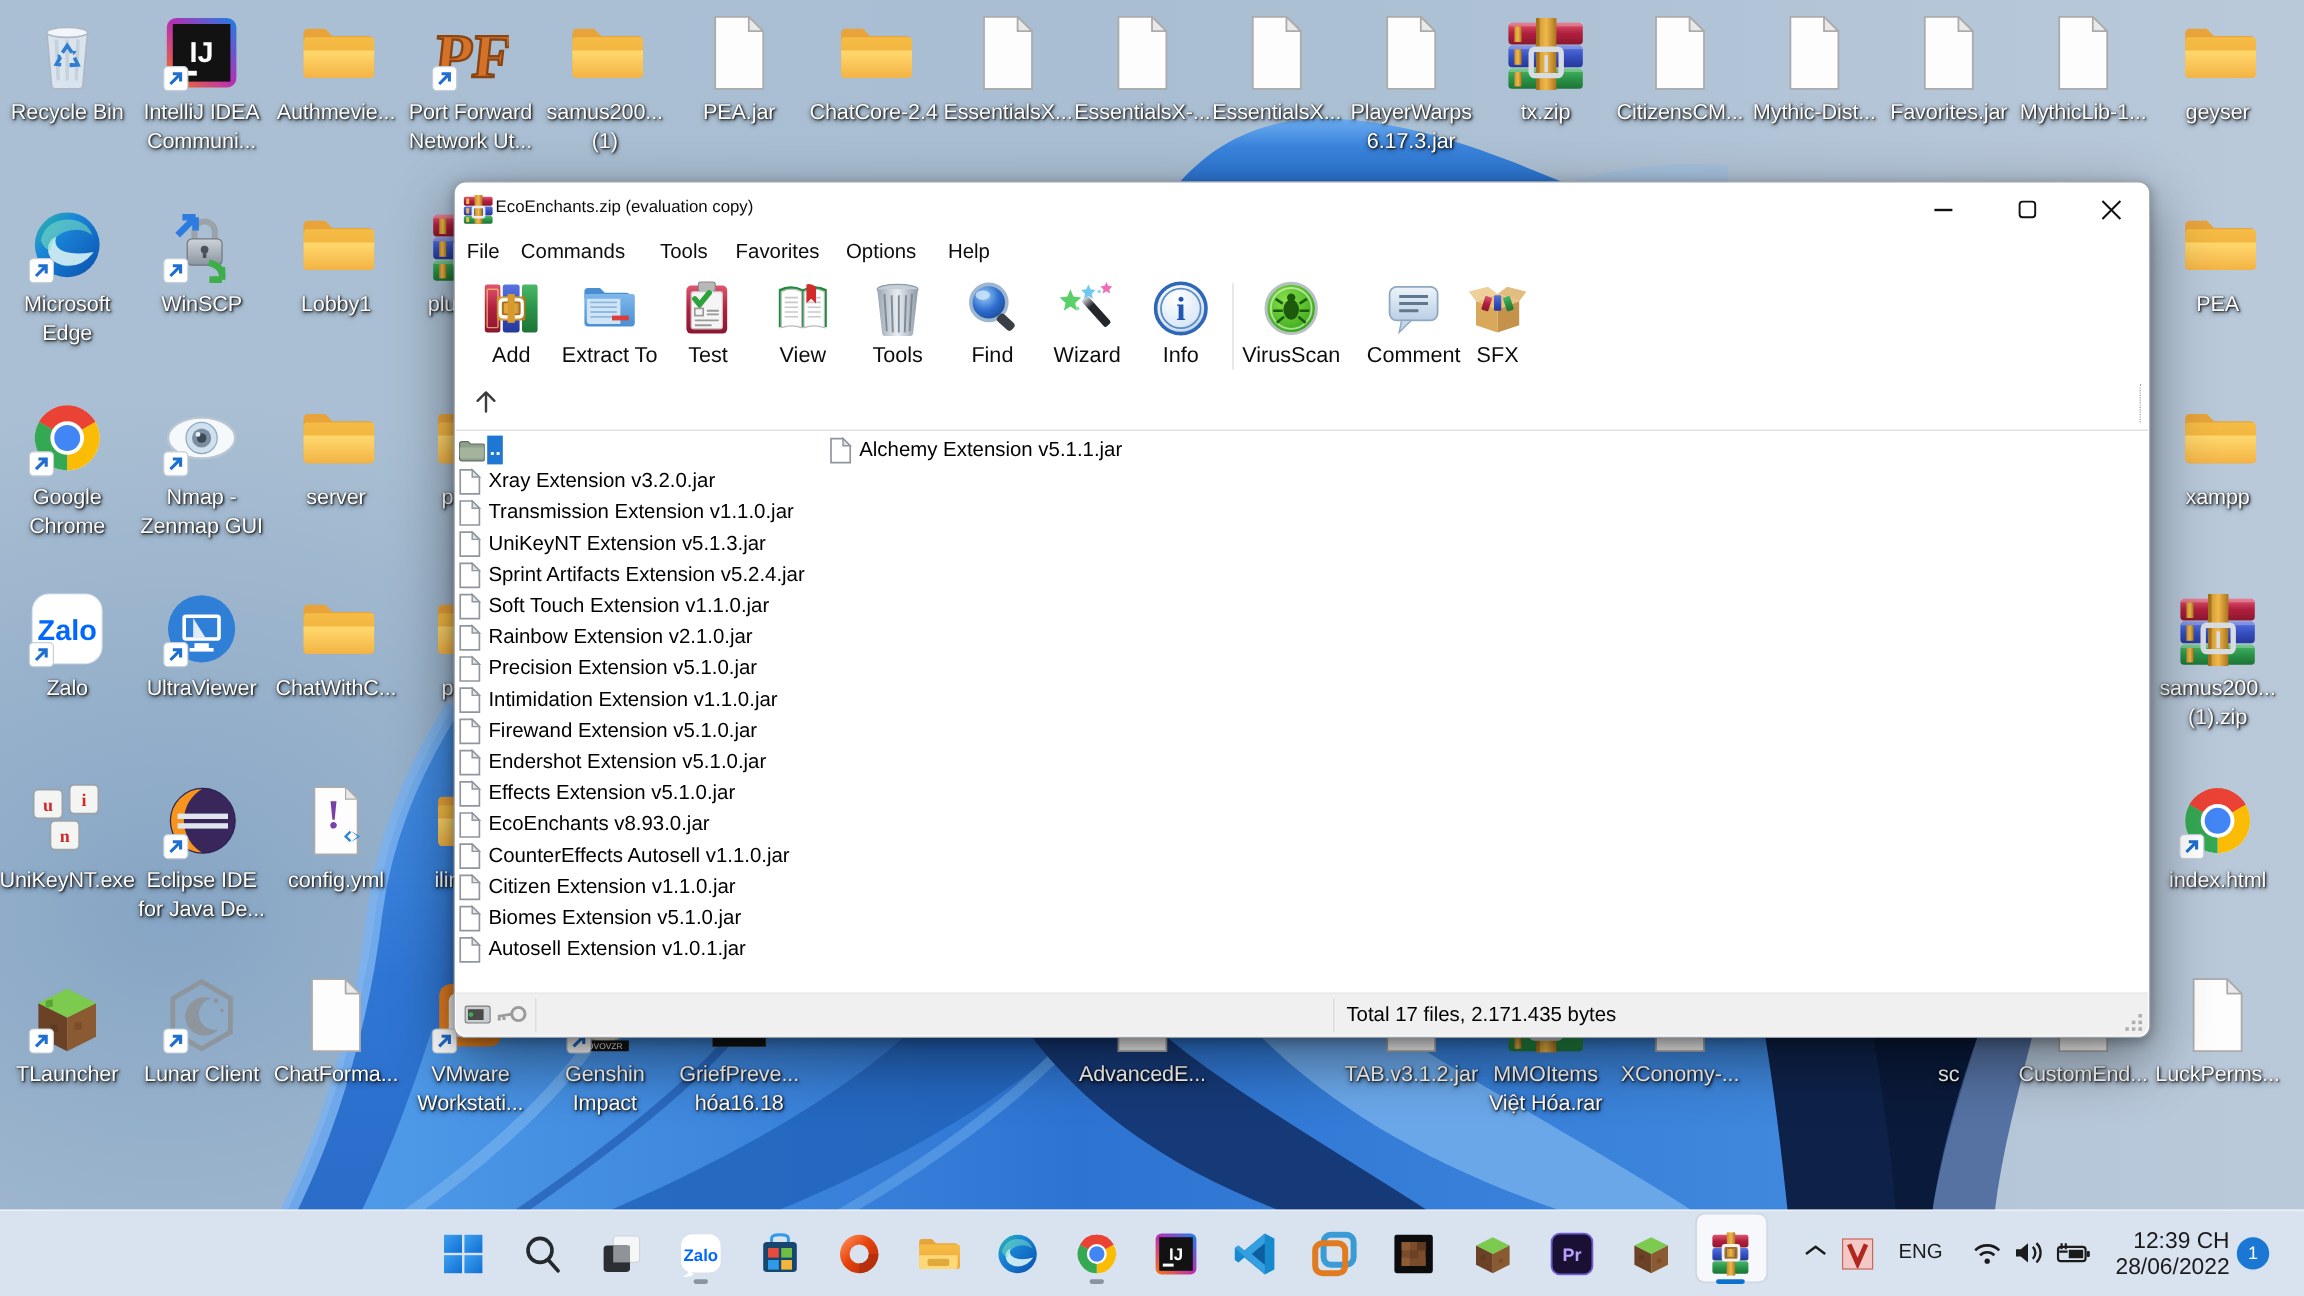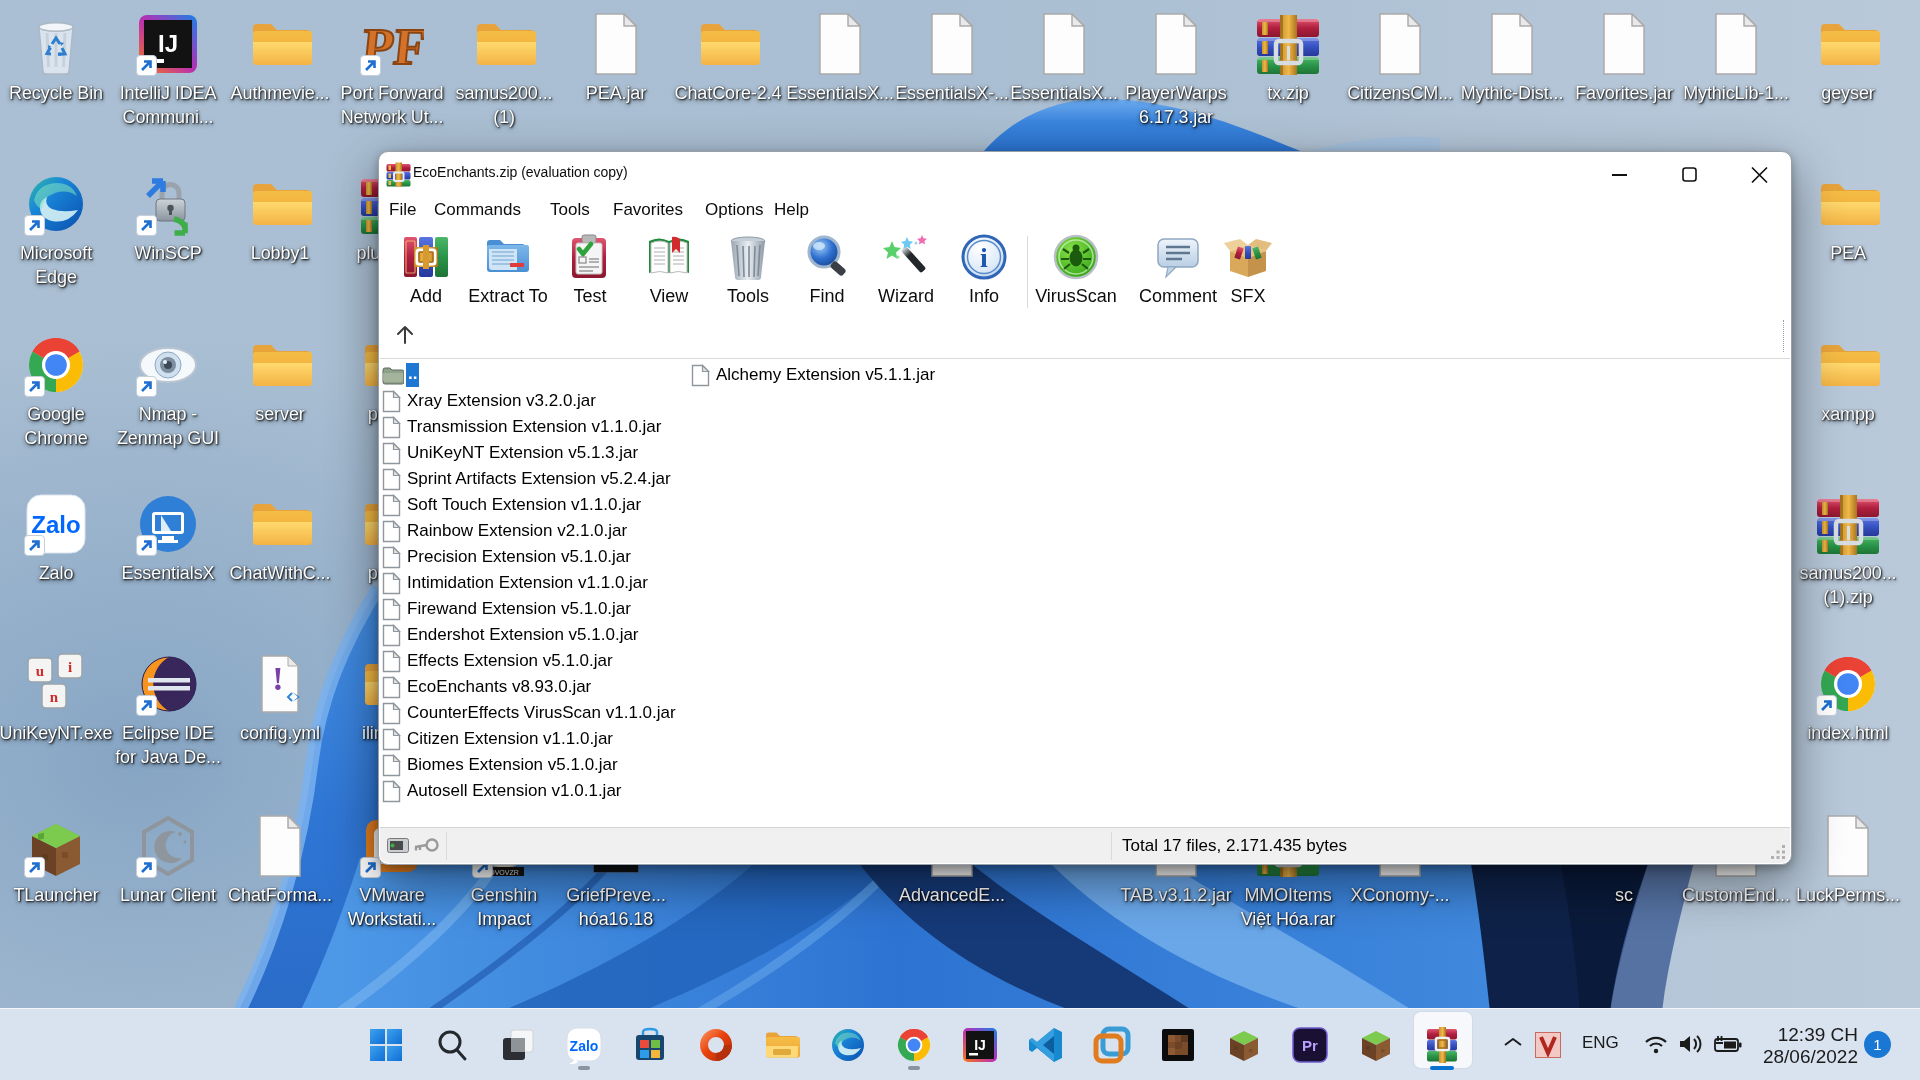--- a/index.html
+++ b/index.html
@@ -414,21 +414,21 @@
       <div class="ic"><svg width="64" height="64" viewBox="0 0 64 64">
           <circle cx="32" cy="32" r="28" fill="#2f7fd6"></circle>
 <rect x="16" y="20" width="32" height="22" rx="3" fill="#fff"></rect>
 <rect x="19" y="23" width="26" height="16" fill="#2f7fd6"></rect>
 <path d="M25 23 l10 16 h-10 Z" fill="#fff" opacity=".85"></path>
 <rect x="26" y="44" width="12" height="4" fill="#fff"></rect>
           <rect x="22" y="48" width="20" height="3" fill="#fff"></rect>
         </svg><div class="shc"><svg width="19" height="19" viewBox="0 0 19 19">
             <path d="M5 14 L13 6 M7 5.5 h6.5 v6.5" stroke="#1e6fd0" stroke-width="2.6" fill="none"></path>
           </svg></div></div>
-      <div class="lbl">EssentialsX</div>
+      <div class="lbl">UltraViewer</div>
     </div>
     <div class="cell" style="left:222px;top:492px;z-index:1">
       <div class="ic"><svg width="64" height="64" viewBox="0 0 64 64">
           <path d="M5 16 q0-4 4-4 h14 l6 6 h30 q4 0 4 4 v4 H5 Z" fill="#e8a33b"></path>
 <path d="M5 22 q0-3 3-3 h53 q3 0 3 3 v27 q0 4-4 4 H9 q-4 0-4-4 Z" fill="url(#gfold)"></path>
 <path d="M5 30 h59 v19 q0 4-4 4 H9 q-4 0-4-4 Z" fill="url(#gfold2)"></path>
         </svg></div>
       <div class="lbl">ChatWithC...</div>
     </div>
     <div class="cell" style="left:334px;top:492px;z-index:1">
@@ -660,21 +660,21 @@
       </svg></div>
     <div class="capbtn" style="left:1357px"><svg width="47" height="45">
         <path d="M16 15.5 L31 30.5 M31 15.5 L16 30.5" stroke="#111" stroke-width="1.7"></path>
       </svg></div>
     <div id="menubar">
       <div class="mi" style="left:10px">File</div>
       <div class="mi" style="left:55px">Commands</div>
       <div class="mi" style="left:171px">Tools</div>
       <div class="mi" style="left:234px">Favorites</div>
       <div class="mi" style="left:326px">Options</div>
-      <div class="mi" style="left:395px">Help</div>
+      <div class="mi" style="left:411px">Help</div>
     </div>
     <div class="tb" style="left:-8px">
       <svg width="48" height="48" viewBox="0 0 48 48">
         <rect x="2" y="4" width="13" height="40" rx="2" fill="url(#grred)"></rect>
 <rect x="17" y="4" width="14" height="40" rx="2" fill="url(#grblue)"></rect>
 <rect x="33" y="4" width="13" height="40" rx="2" fill="url(#grgreen)"></rect>
 <rect x="4" y="8" width="9" height="32" rx="1" fill="none" stroke="#ffd27a" stroke-width="1.2" opacity=".7"></rect>
 <rect x="12" y="14" width="24" height="20" rx="2" fill="url(#gbelt)"></rect>
 <rect x="15" y="17" width="18" height="14" rx="2" fill="none" stroke="#fff" stroke-width="3"></rect>
 <rect x="17" y="19" width="14" height="10" rx="1" fill="none" stroke="#a86f1c" stroke-width="1.6"></rect>
@@ -909,21 +909,21 @@
           <path d="M1.5 1.5 h10 l6 6 v14 h-16 Z" fill="#fff" stroke="#8f969e" stroke-width="1.4"></path>
           <path d="M11.5 1.5 l6 6 h-6 Z" fill="#e4e4e4" stroke="#8f969e" stroke-width="1.2"></path>
         </svg>
         <span>EcoEnchants v8.93.0.jar</span>
       </div>
       <div class="row" style="left:2px;top:341px">
         <svg width="19" height="23" viewBox="0 0 19 23">
           <path d="M1.5 1.5 h10 l6 6 v14 h-16 Z" fill="#fff" stroke="#8f969e" stroke-width="1.4"></path>
           <path d="M11.5 1.5 l6 6 h-6 Z" fill="#e4e4e4" stroke="#8f969e" stroke-width="1.2"></path>
         </svg>
-        <span>CounterEffects VirusScan v1.1.0.jar</span>
+        <span>CounterEffects Autosell v1.1.0.jar</span>
       </div>
       <div class="row" style="left:2px;top:367px">
         <svg width="19" height="23" viewBox="0 0 19 23">
           <path d="M1.5 1.5 h10 l6 6 v14 h-16 Z" fill="#fff" stroke="#8f969e" stroke-width="1.4"></path>
           <path d="M11.5 1.5 l6 6 h-6 Z" fill="#e4e4e4" stroke="#8f969e" stroke-width="1.2"></path>
         </svg>
         <span>Citizen Extension v1.1.0.jar</span>
       </div>
       <div class="row" style="left:2px;top:393px">
         <svg width="19" height="23" viewBox="0 0 19 23">

